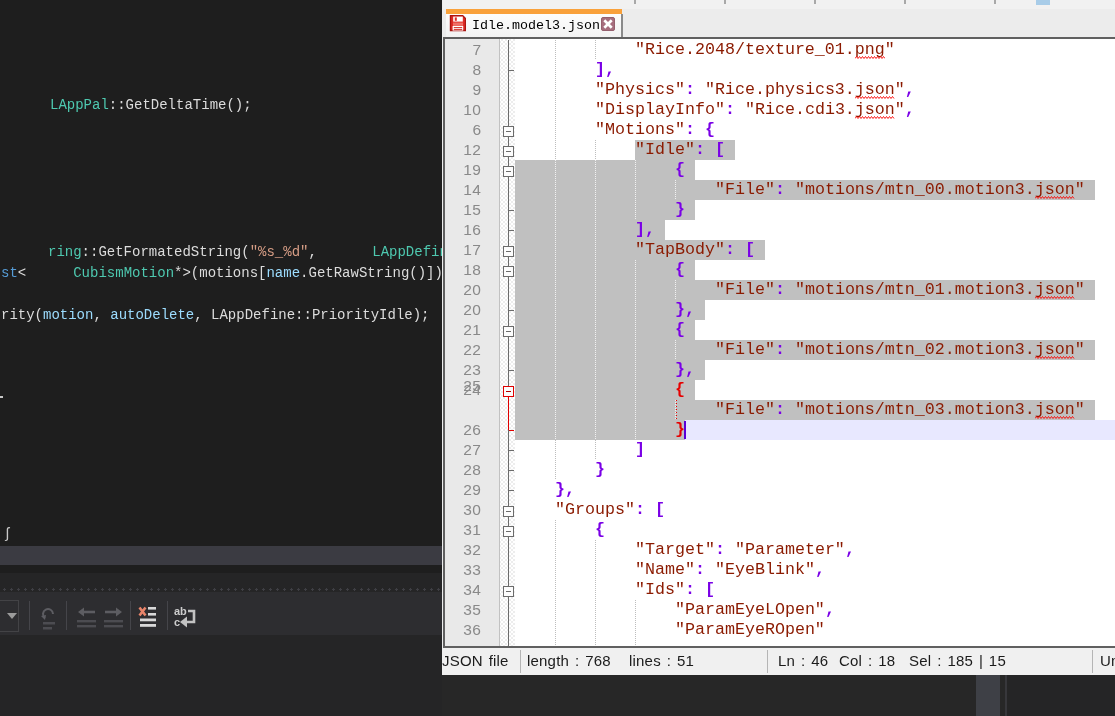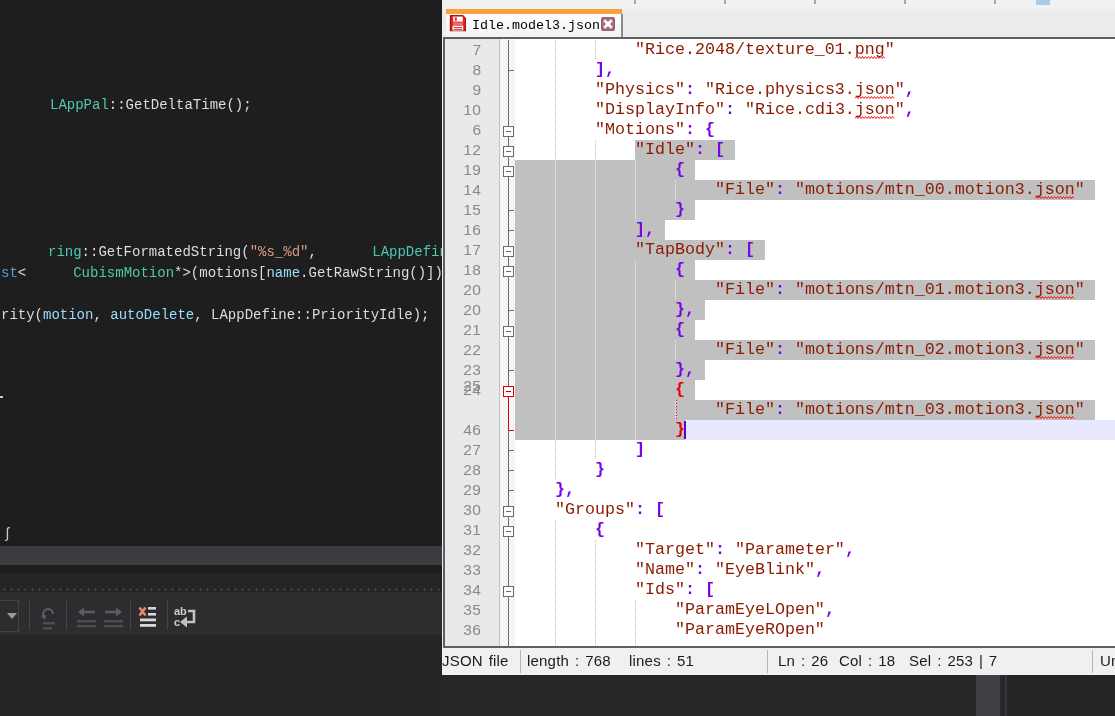--- a/index.html
+++ b/index.html
@@ -232,21 +232,21 @@
 <div class="num" style="top:220px">16</div>
 <div class="num" style="top:240px">17</div>
 <div class="num" style="top:260px">18</div>
 <div class="num" style="top:280px">20</div>
 <div class="num" style="top:300px">20</div>
 <div class="num" style="top:320px">21</div>
 <div class="num" style="top:340px">22</div>
 <div class="num" style="top:360px">23</div>
 <div class="num" style="top:380px">24</div>
 <div class="num" style="top:376px">25</div>
-<div class="num" style="top:420px">46</div>
+<div class="num" style="top:420px">26</div>
 <div class="num" style="top:440px">27</div>
 <div class="num" style="top:460px">28</div>
 <div class="num" style="top:480px">29</div>
 <div class="num" style="top:500px">30</div>
 <div class="num" style="top:520px">31</div>
 <div class="num" style="top:540px">32</div>
 <div class="num" style="top:560px">33</div>
 <div class="num" style="top:580px">34</div>
 <div class="num" style="top:600px">35</div>
 <div class="num" style="top:620px">36</div>
@@ -302,19 +302,19 @@
       <path d="M0 2.5 l1.5 -2 l1.5 2 l1.5 -2 l1.5 2 l1.5 -2 l1.5 2 l1.5 -2 l1.5 2 l1.5 -2 l1.5 2 l1.5 -2 l1.5 2 l1.5 -2 l1.5 2 l1.5 -2 l1.5 2 l1.5 -2 l1.5 2 l1.5 -2 l1.5 2 l1.5 -2 l1.5 2 l1.5 -2 l1.5 2 l1.5 -2 l1.5 2" fill="none" stroke="#fd0000" stroke-width="0.9"></path>
     </svg>
 <div class="a" style="left:233.5px;top:400px;width:1px;height:20px;background-image:repeating-linear-gradient(to bottom,#e60000 0,#e60000 1.2px,transparent 1.2px,transparent 3px)"></div>
 <div class="a" style="left:242px;top:421px;width:2px;height:18px;background:#5b00d8"></div>
 <div class="a" style="left:57px;top:38.5px;width:1px;height:607.0px;background:#c2c2c2"></div>
 <div class="a" style="left:1px;top:645.5px;width:672px;height:2px;background:#606060"></div>
 <div class="a" style="left:0;top:647.5px;width:673px;height:27.5px;background:#f0f0f0"></div>
 <div class="a" style="left:0px;top:651.5px;font-family:&quot;Liberation Sans&quot;,sans-serif;font-size:15px;color:#1b1b1b;white-space:pre;letter-spacing:0.2px;word-spacing:1.5px">JSON file</div>
 <div class="a" style="left:85px;top:651.5px;font-family:&quot;Liberation Sans&quot;,sans-serif;font-size:15px;color:#1b1b1b;white-space:pre;letter-spacing:0.2px;word-spacing:1.5px">length : 768</div>
 <div class="a" style="left:187px;top:651.5px;font-family:&quot;Liberation Sans&quot;,sans-serif;font-size:15px;color:#1b1b1b;white-space:pre;letter-spacing:0.2px;word-spacing:1.5px">lines : 51</div>
-<div class="a" style="left:336px;top:651.5px;font-family:&quot;Liberation Sans&quot;,sans-serif;font-size:15px;color:#1b1b1b;white-space:pre;letter-spacing:0.2px;word-spacing:1.5px">Ln : 26</div>
+<div class="a" style="left:336px;top:651.5px;font-family:&quot;Liberation Sans&quot;,sans-serif;font-size:15px;color:#1b1b1b;white-space:pre;letter-spacing:0.2px;word-spacing:1.5px">Ln : 46</div>
 <div class="a" style="left:397px;top:651.5px;font-family:&quot;Liberation Sans&quot;,sans-serif;font-size:15px;color:#1b1b1b;white-space:pre;letter-spacing:0.2px;word-spacing:1.5px">Col : 18</div>
-<div class="a" style="left:467px;top:651.5px;font-family:&quot;Liberation Sans&quot;,sans-serif;font-size:15px;color:#1b1b1b;white-space:pre;letter-spacing:0.2px;word-spacing:1.5px">Sel : 253 | 7</div>
+<div class="a" style="left:467px;top:651.5px;font-family:&quot;Liberation Sans&quot;,sans-serif;font-size:15px;color:#1b1b1b;white-space:pre;letter-spacing:0.2px;word-spacing:1.5px">Sel : 185 | 15</div>
 <div class="a" style="left:658px;top:651.5px;font-family:&quot;Liberation Sans&quot;,sans-serif;font-size:15px;color:#1b1b1b;white-space:pre;letter-spacing:0.2px;word-spacing:1.5px">Un</div>
 <div class="a" style="left:78px;top:650px;width:1px;height:23px;background:#b5b5b5"></div>
 <div class="a" style="left:325px;top:650px;width:1px;height:23px;background:#b5b5b5"></div>
 <div class="a" style="left:650px;top:650px;width:1px;height:23px;background:#b5b5b5"></div>
 </div>
 </body></html>

